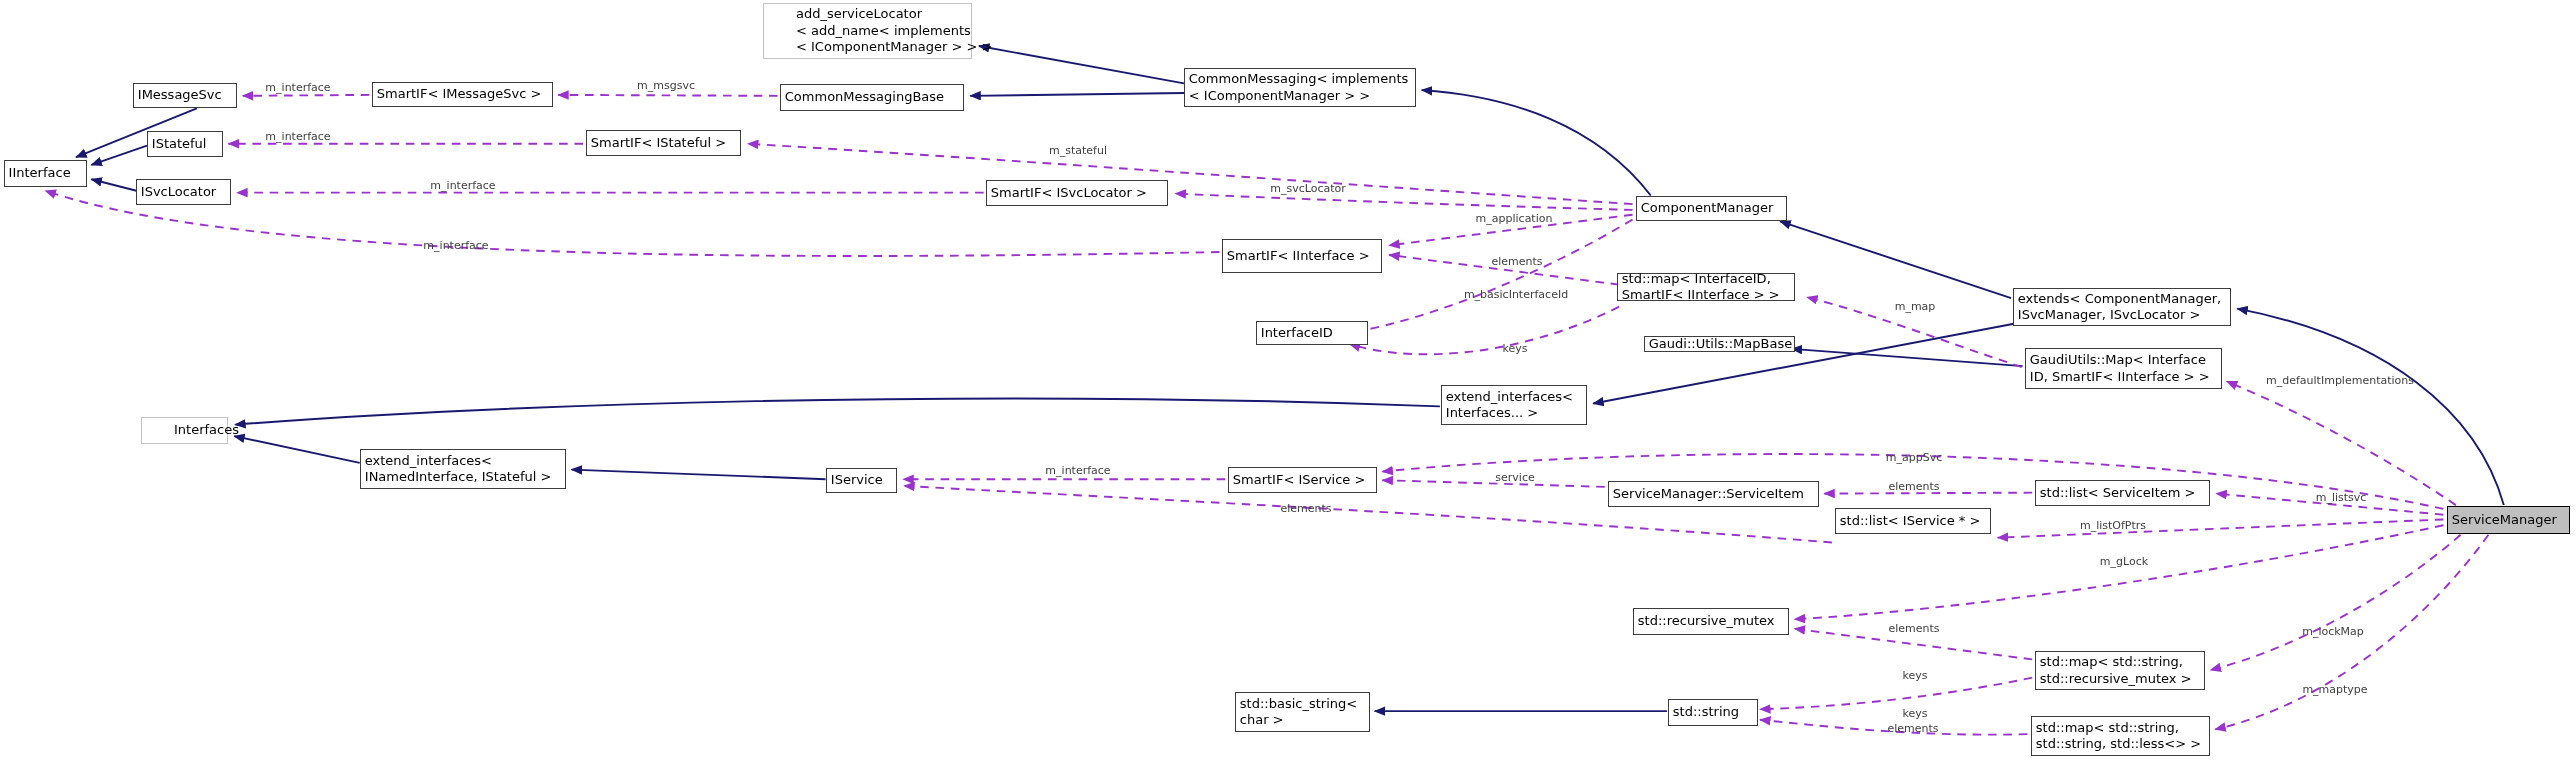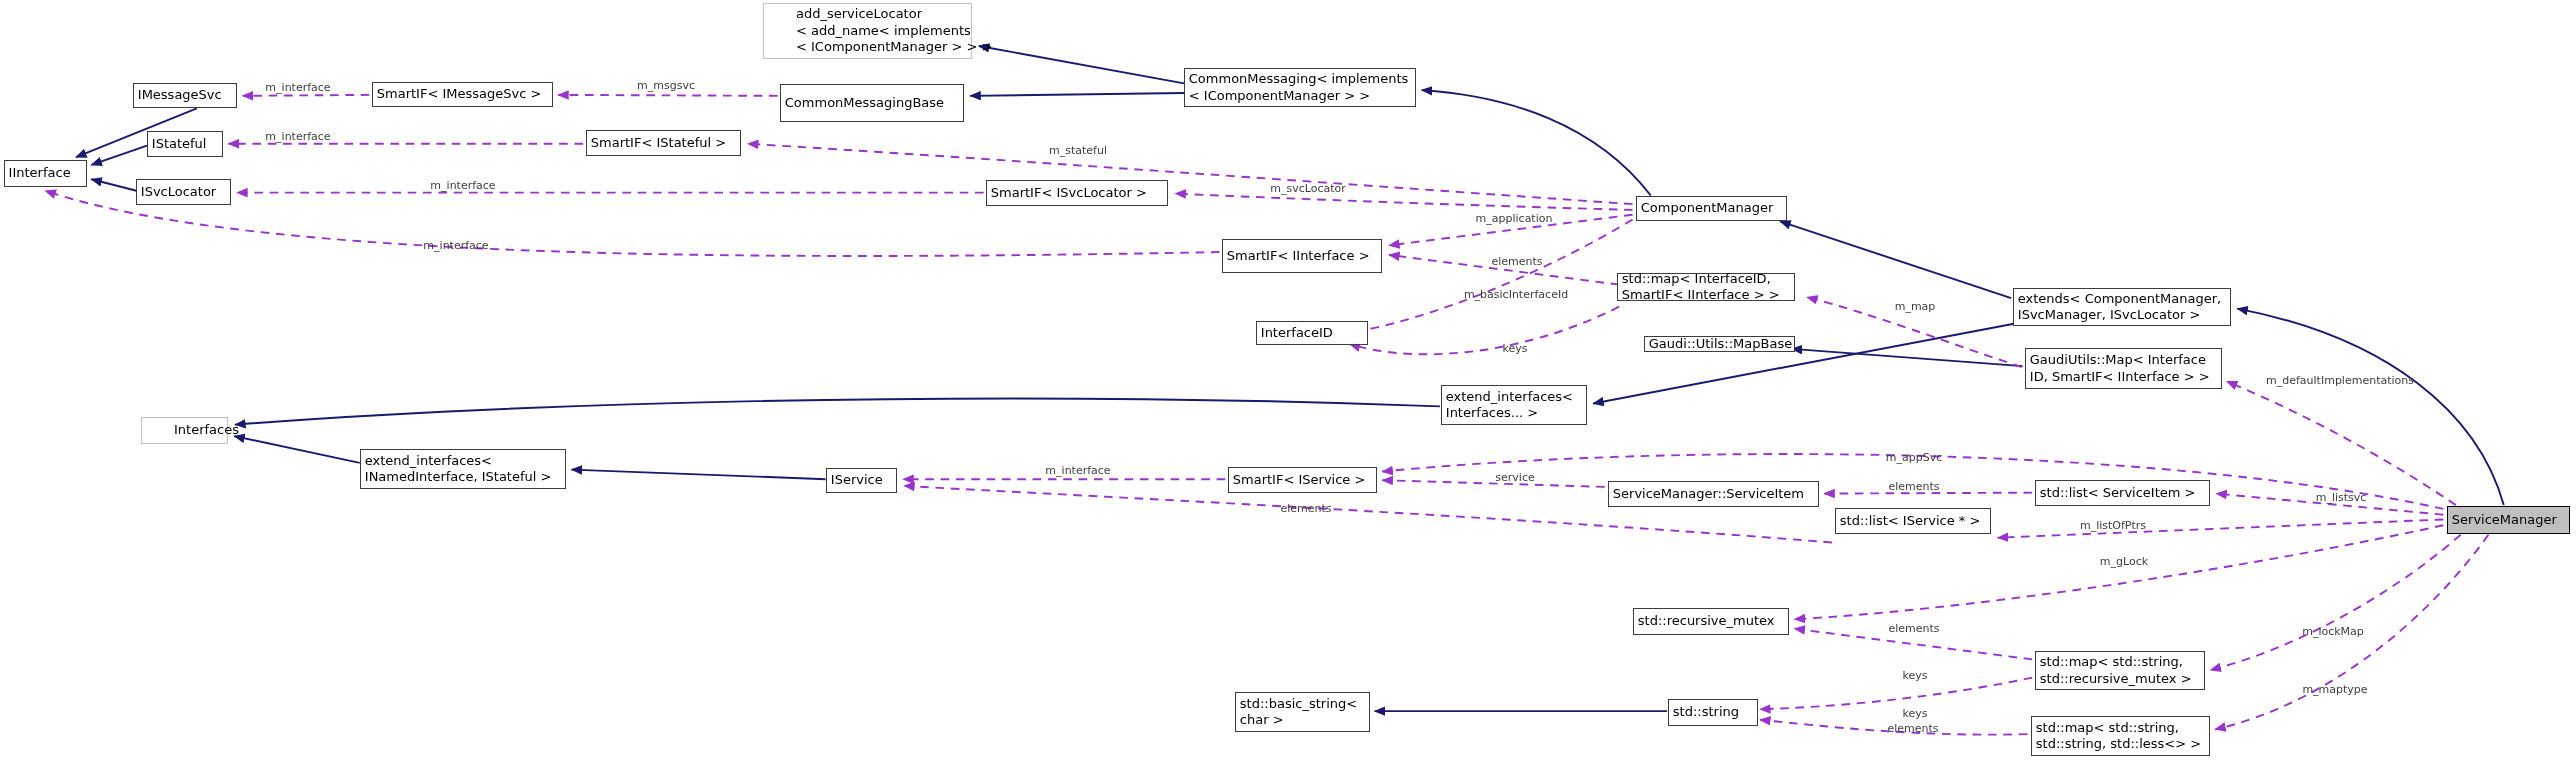--- a/index.html
+++ b/index.html
@@ -74,21 +74,21 @@
       <path d="M2596,558 C2530,650 2425,735 2311,761" marker-end="url(#ah-p)"></path>
     </g>
   </svg>
 
   <div class="node" style="left:133px;top:83px;width:104px;height:25px">
       <span>IMessageSvc</span>
     </div>
   <div class="node" style="left:372px;top:82px;width:181px;height:25px">
       <span>SmartIF&lt; IMessageSvc &gt;</span>
     </div>
-  <div class="node" style="left:780px;top:84px;width:184px;height:38px">
+  <div class="node" style="left:780px;top:84px;width:184px;height:27px">
       <span>CommonMessagingBase</span>
     </div>
   <div class="node tpl leftalign" style="left:763px;top:2.9px;width:209px;height:56px">
     <div>add_serviceLocator</div>
     <div>&lt; add_name&lt; implements</div>
     <div>&lt; IComponentManager &gt; &gt; &gt;</div>
   </div>
   <div class="node" style="left:1184px;top:68px;width:232px;height:39px">
     <div>CommonMessaging&lt; implements</div>
     <div>&lt; IComponentManager &gt; &gt;</div>

